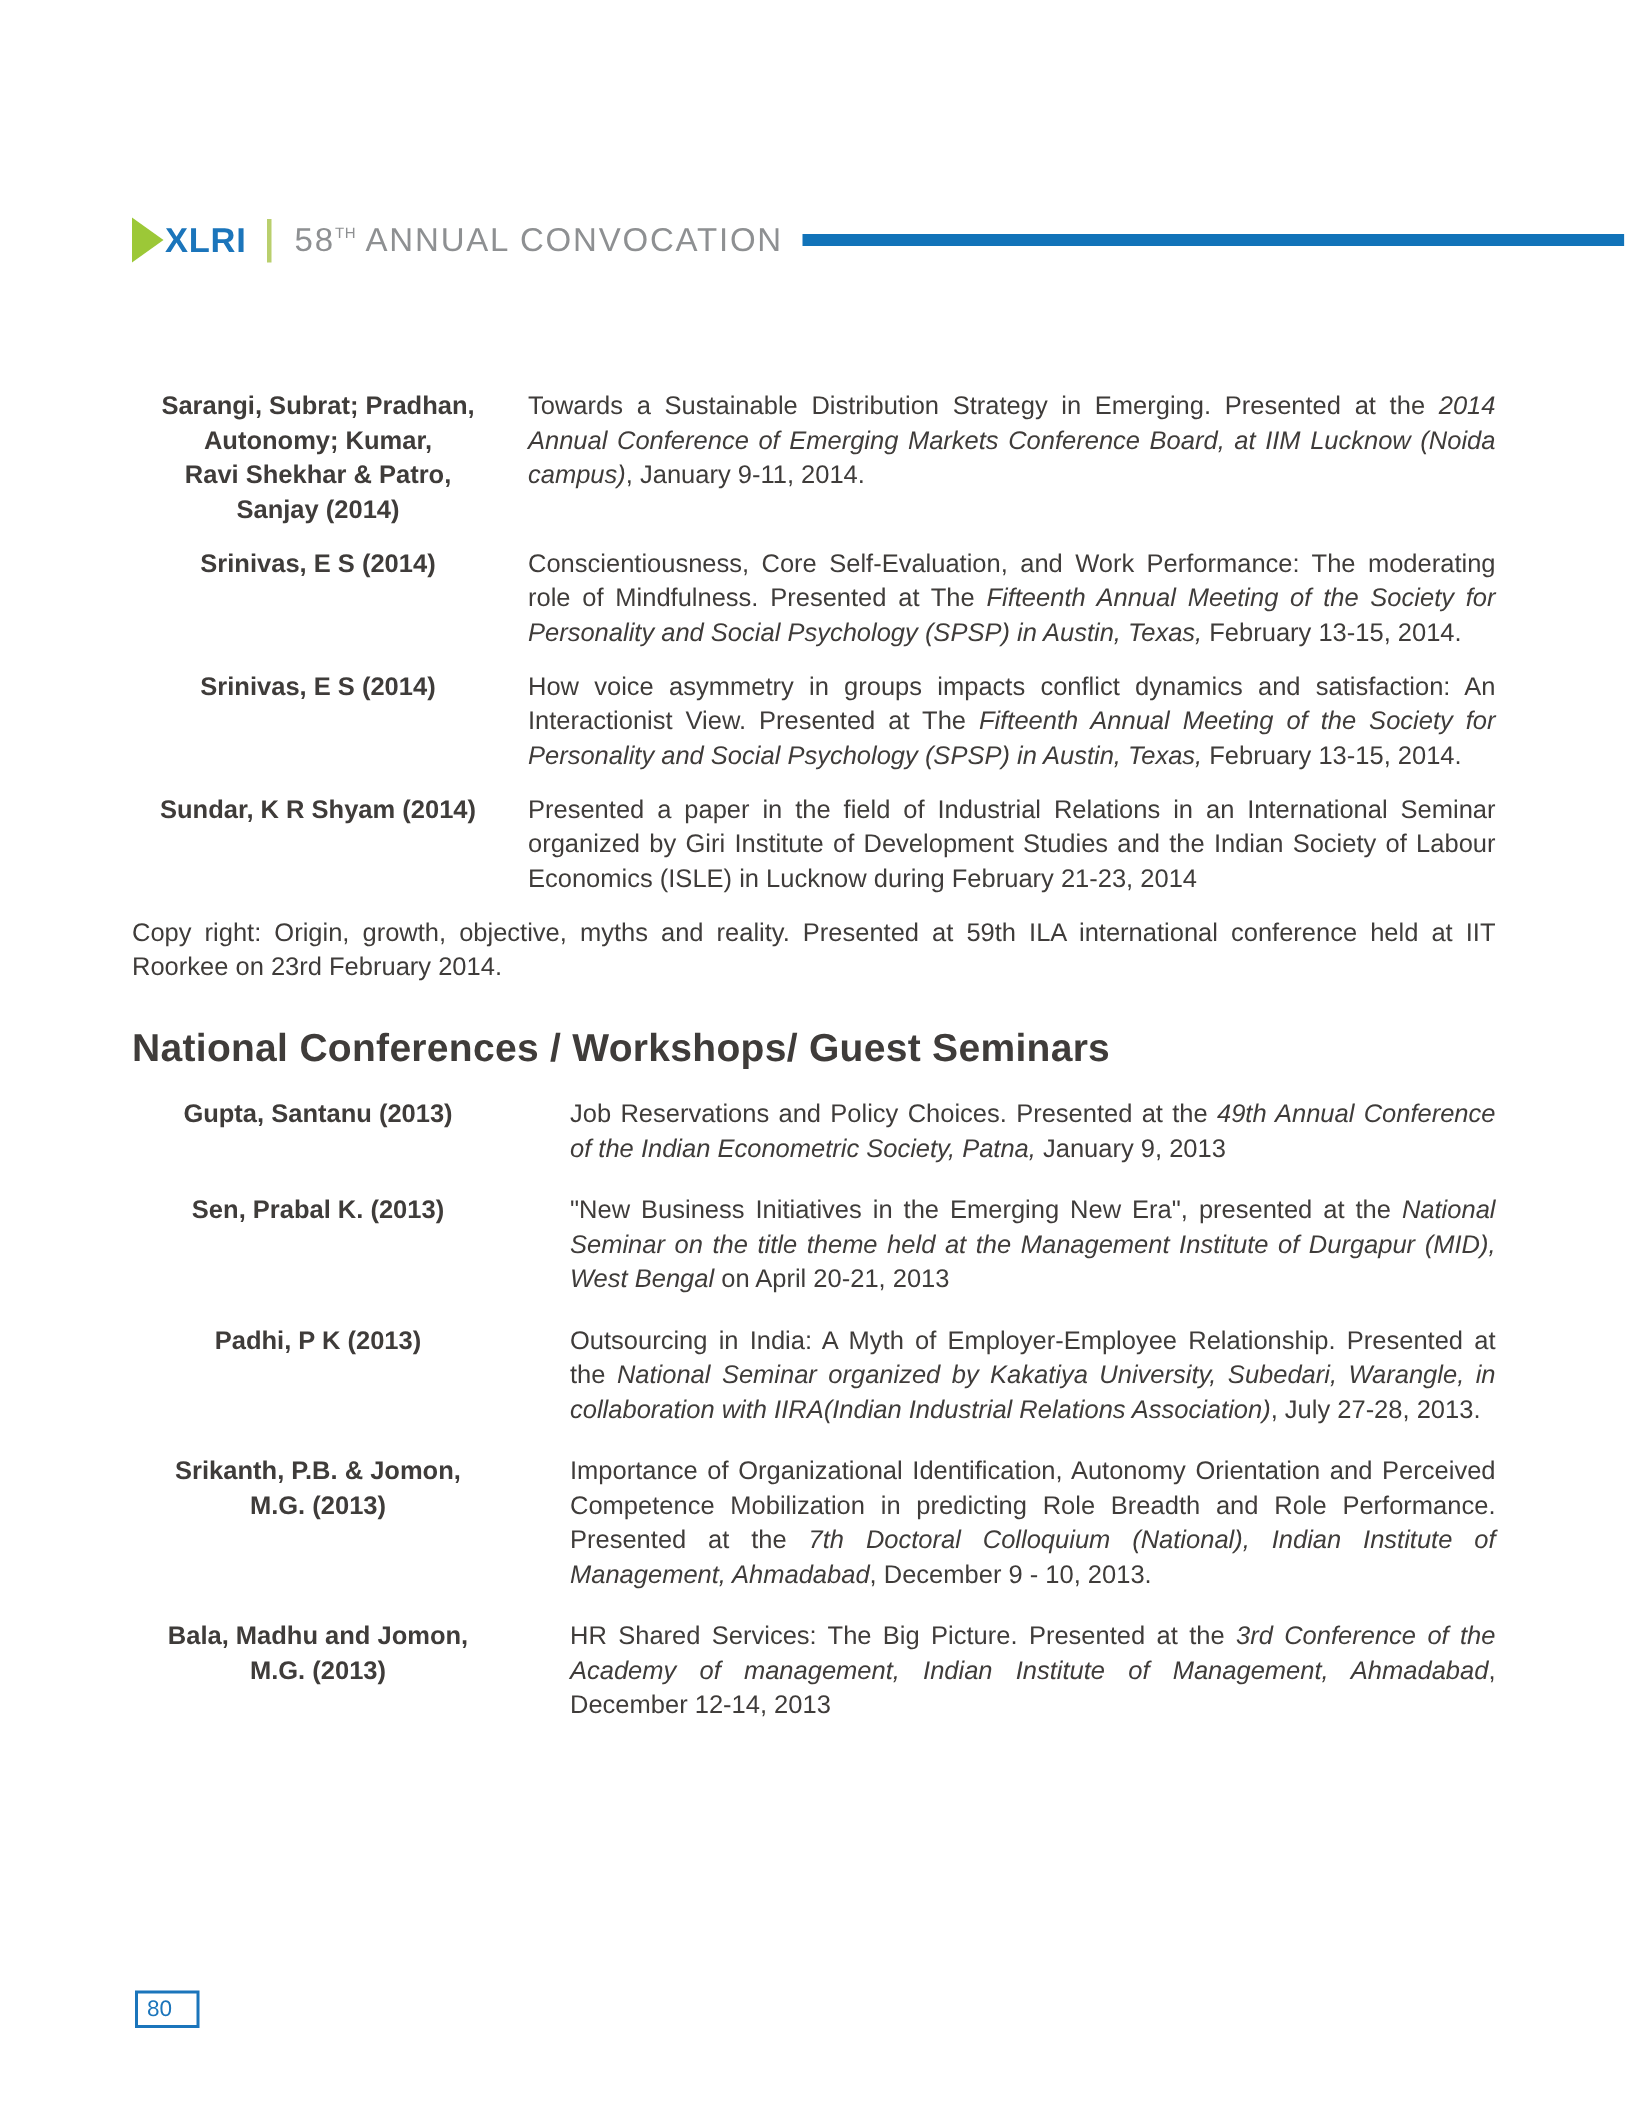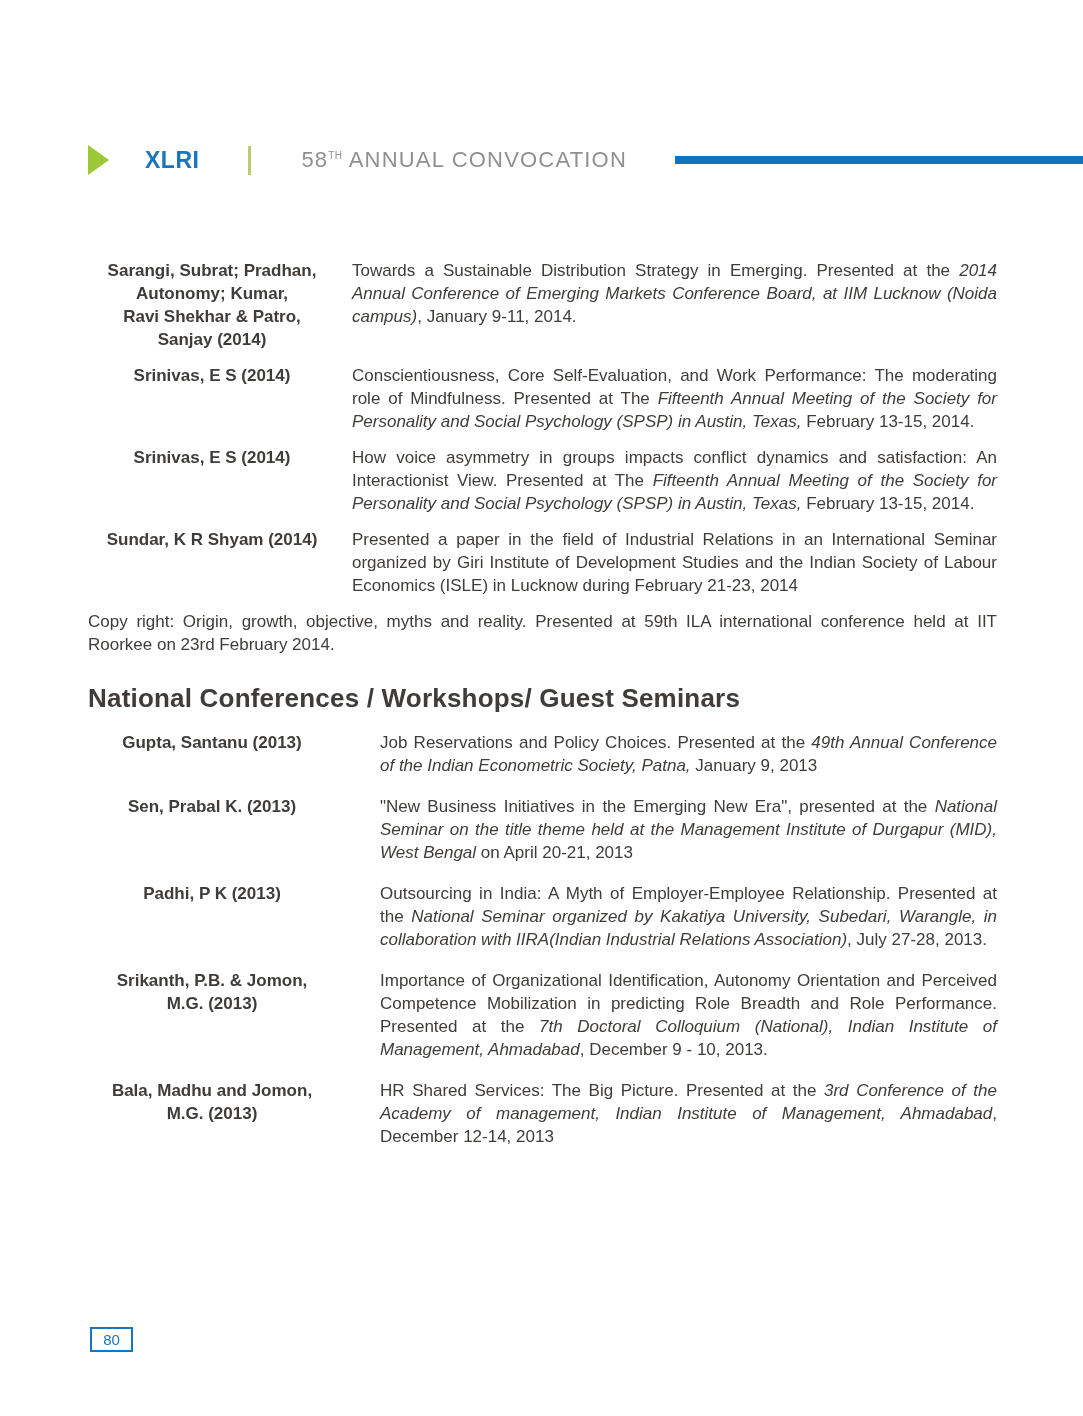--- a/index.html
+++ b/index.html
@@ -15,21 +15,20 @@
     background: #ffffff;
     overflow: hidden;
   }
 
   
   .header {
     position: absolute;
     top: 143px; left: 88px; right: 0;
     display: flex; align-items: center;
     height: 34px;
-    gap: 35px;
   }
   .logo-triangle {
     width: 0; height: 0;
     border-left: 21px solid #9cc837;
     border-top: 15px solid transparent;
     border-bottom: 15px solid transparent;
     flex: 0 0 auto;
   }
   .logo-text {
     font-size: 23px; font-weight: bold;
@@ -79,21 +78,21 @@
   .entries-national .entry { margin-bottom: 18px; gap: 28px; }
 
   
   .page-number-box {
     position: absolute;
     left: 90px; top: 1327px;
     min-width: 43px; height: 25px;
     border: 2px solid #1b75bb;
     color: #1b75bb;
     font-size: 15px;
-    display: flex; align-items: center; justify-content: center;
+    display: flex; align-items: center; 
     padding: 0 6px;
   }
 </style>
 </head>
 <body>
 
 <div class="page">
 
   <header class="header">
     <span class="logo-triangle"></span>

